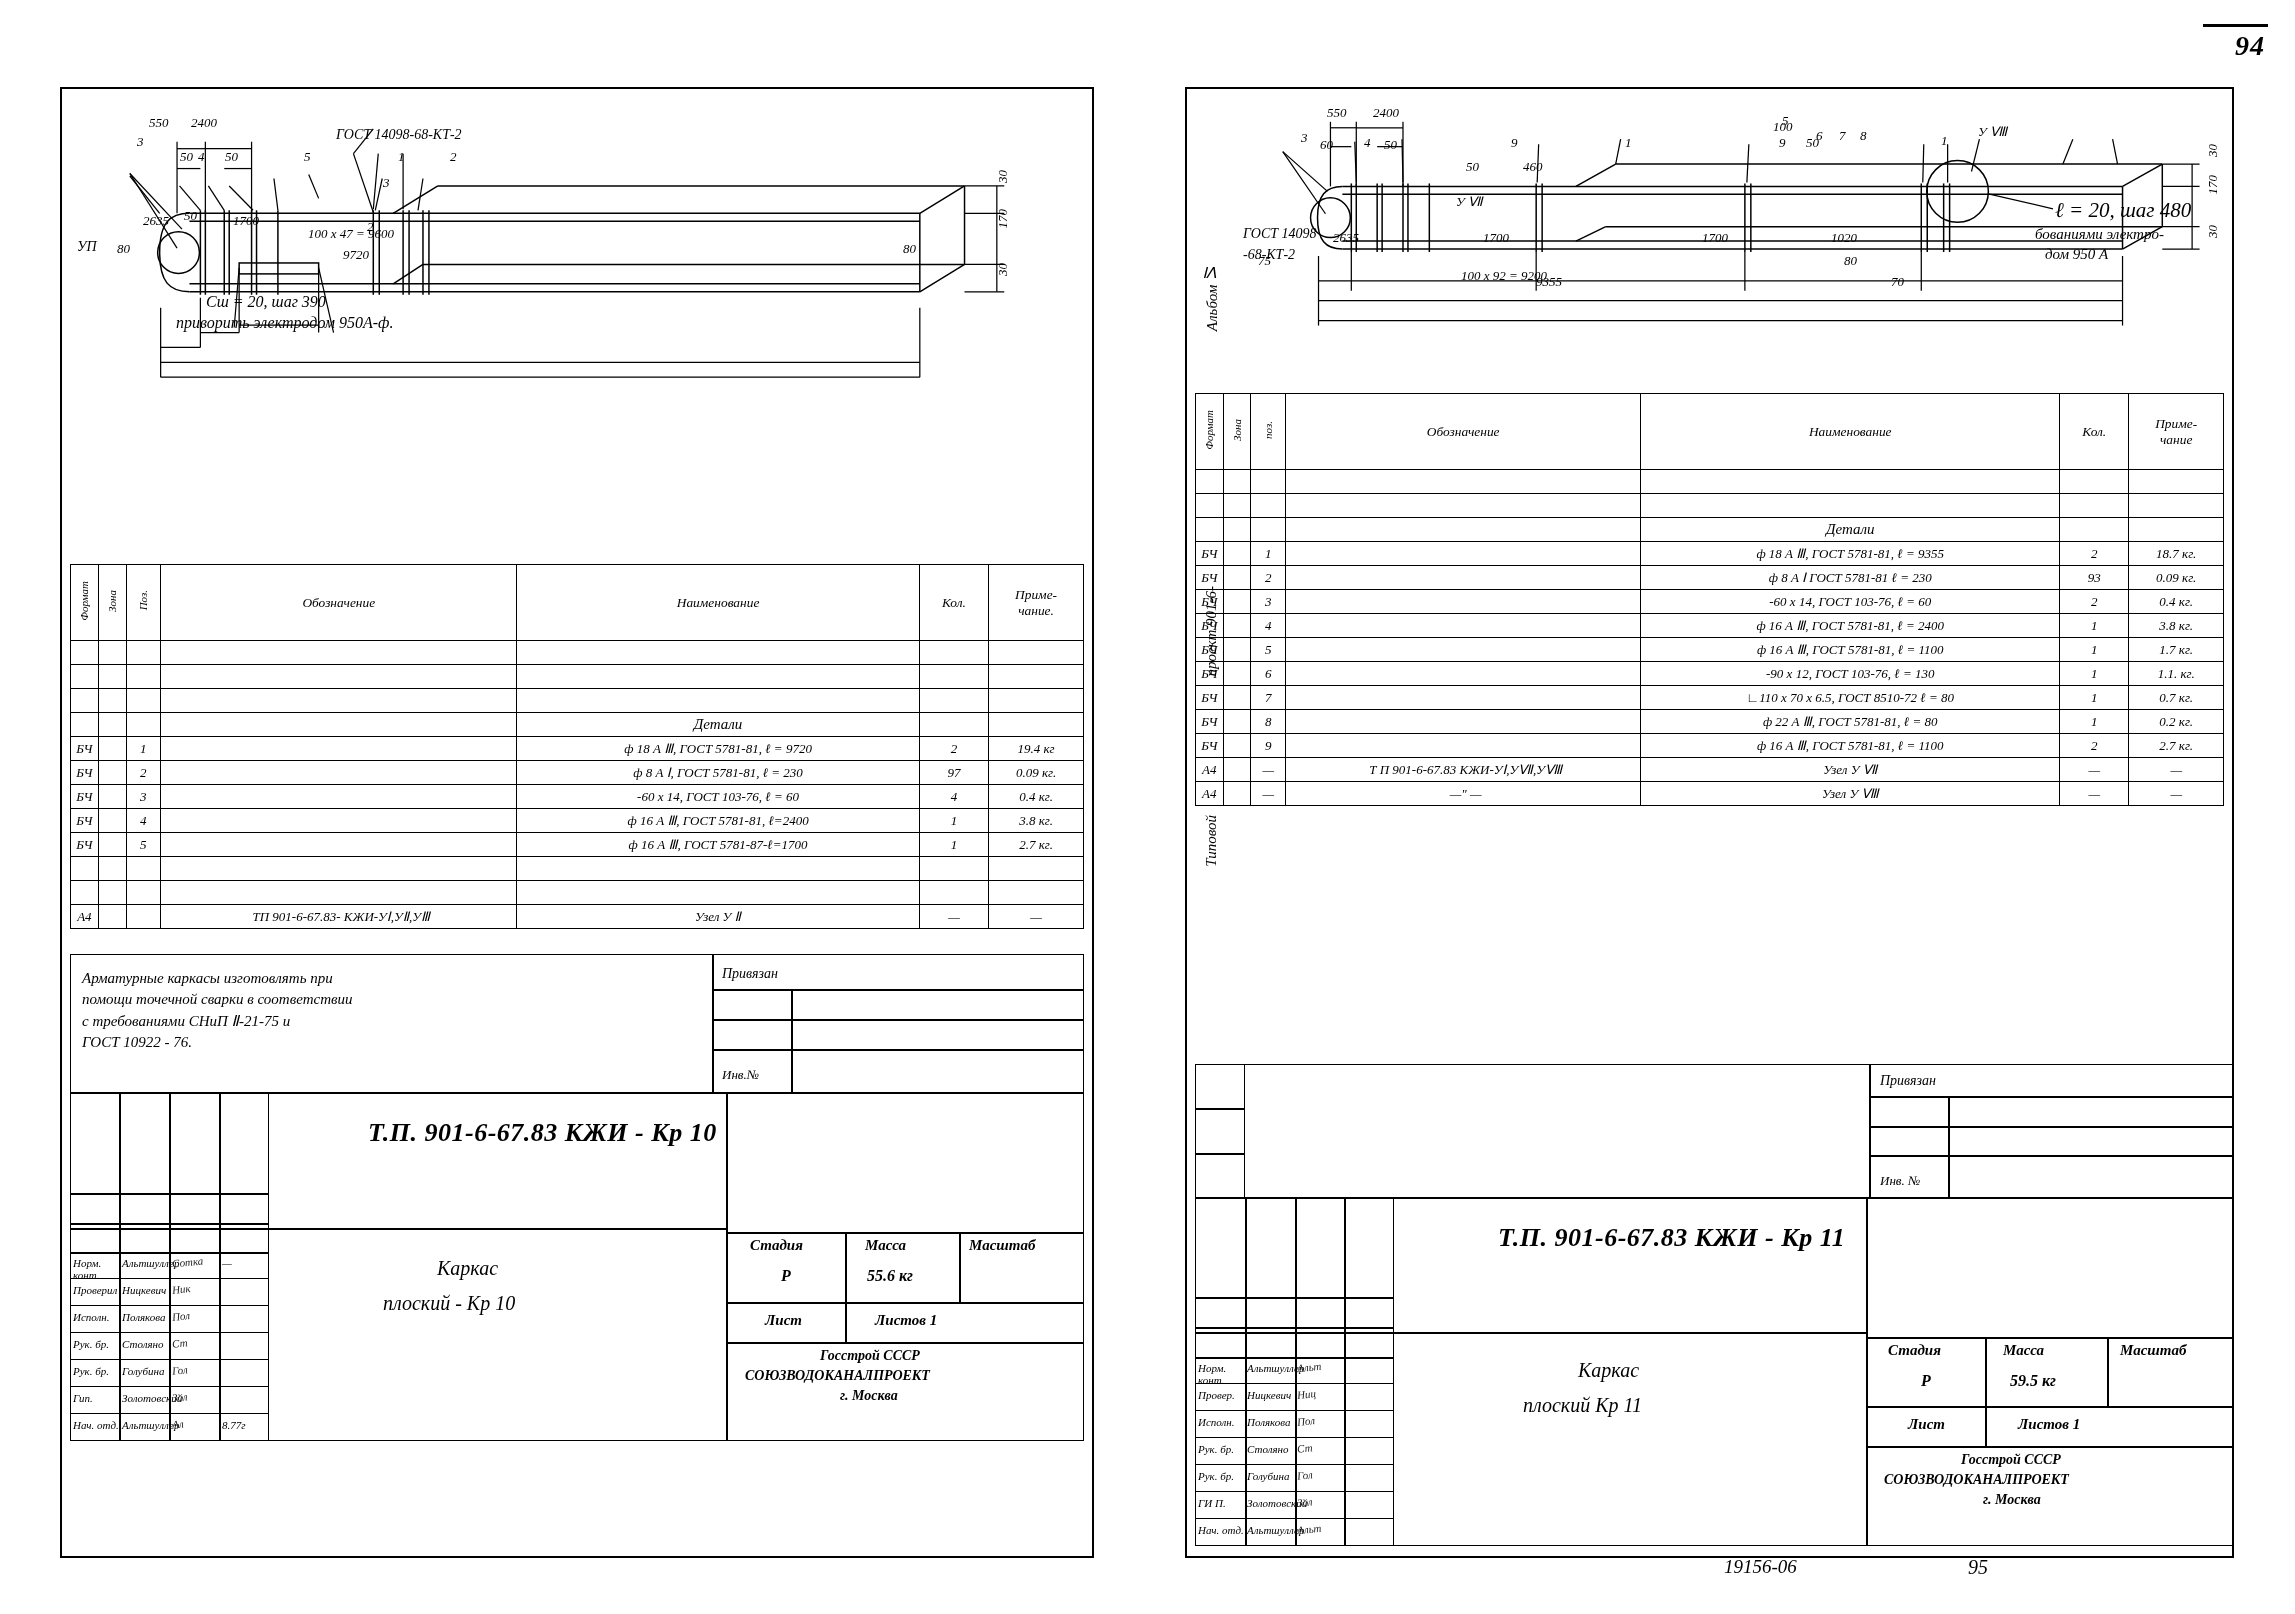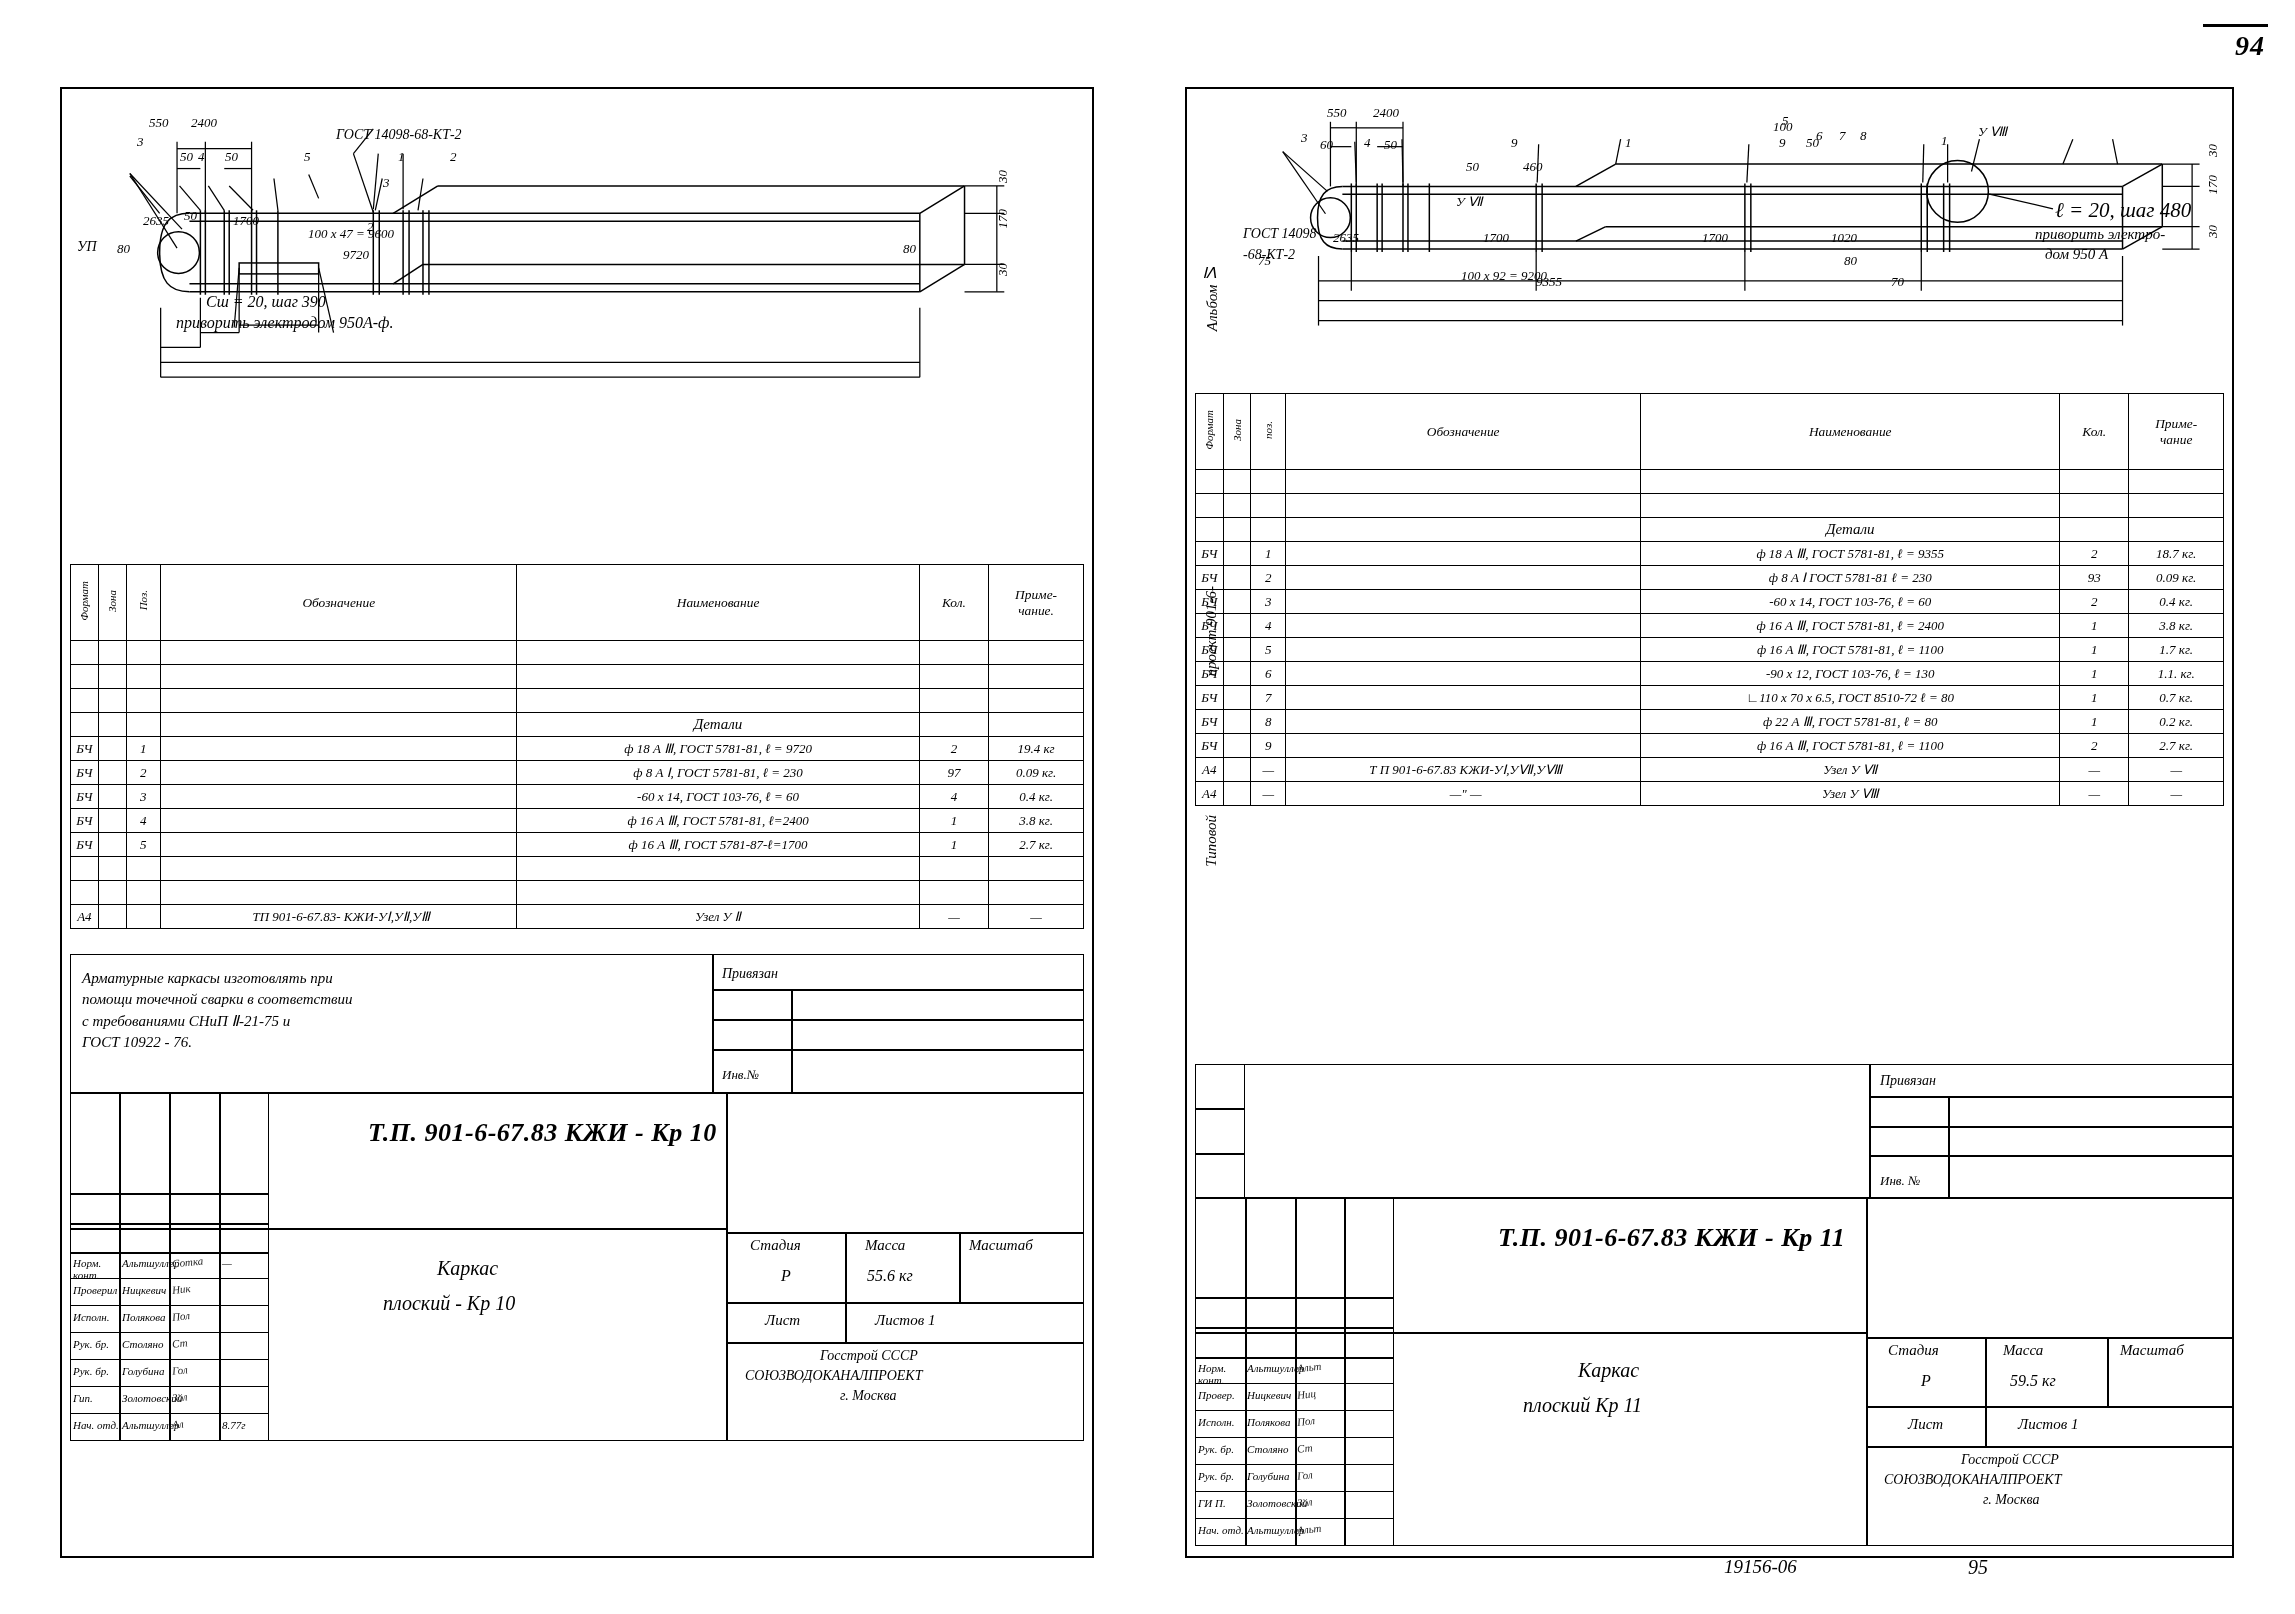--- a/index.html
+++ b/index.html
@@ -30,21 +30,21 @@
   .spec .hdr{font-size:13.4px;font-style:italic;}
   .spec .left{text-align:center;padding-left:5px;}
 
   .vtext{writing-mode:vertical-rl;transform:rotate(180deg);white-space:nowrap;font-size:11px;font-style:italic;}
 
   
   .notes{position:absolute;font-size:15px;font-style:italic;line-height:1.42;}
 
   .bigtitle{position:absolute;font-size:26px;font-style:italic;font-weight:bold;letter-spacing:0.5px;white-space:nowrap;}
   .subtitle{position:absolute;font-size:20px;font-style:italic;white-space:nowrap;}
-  .smalllab{position:absolute;font-size:12.4px;font-style:italic;white-space:nowrap;}
+  .smalllab{position:absolute;font-size:12.4px;font-style:italic;white-space:nowrap;font-weight:bold;}
 
   .dimtxt{font-size:13px;font-style:italic;}
   .leadtxt{font-size:14px;font-style:italic;}
 
   .sidevert{position:absolute;writing-mode:vertical-rl;transform:rotate(180deg);font-size:15px;font-style:italic;white-space:nowrap;}
 </style>
 </head>
 <body>
 
 <div class="page">
@@ -529,21 +529,21 @@
   <div class="abs dimtxt" style="left:1461px;top:252px;margin-top:16px;">100 x 92 = 9200</div>
   <div class="abs dimtxt" style="left:1258px;top:253px;">75</div>
   <div class="abs dimtxt" style="left:1844px;top:253px;">80</div>
   <div class="abs dimtxt" style="left:1536px;top:274px;">9355</div>
   <div class="abs dimtxt" style="left:1891px;top:274px;">70</div>
   <div class="abs dimtxt" style="left:2205px;top:144px;writing-mode:vertical-rl;transform:rotate(180deg);">30</div>
   <div class="abs dimtxt" style="left:2205px;top:175px;writing-mode:vertical-rl;transform:rotate(180deg);">170</div>
   <div class="abs dimtxt" style="left:2205px;top:225px;writing-mode:vertical-rl;transform:rotate(180deg);">30</div>
   <div class="abs dimtxt" style="left:1773px;top:119px;">100</div>
   <div class="abs" style="left:2055px;top:198px;font-size:21px;font-style:italic;">ℓ = 20,  шаг 480</div>
-  <div class="abs" style="left:2035px;top:226px;font-size:15px;font-style:italic;">приворить электро-</div>
+  <div class="abs" style="left:2035px;top:226px;font-size:15px;font-style:italic;">бованиями электро-</div>
   <div class="abs" style="left:2045px;top:246px;font-size:15px;font-style:italic;">дом  950 А</div>
 
   <table class="spec" id="specR" style="left:1195px;top:393px;width:1029px;">
     <colgroup>
       <col style="width:24px">
         <col style="width:24px">
         <col style="width:30px">
       <col style="width:308px">
         <col style="width:363px">
         <col style="width:60px">

